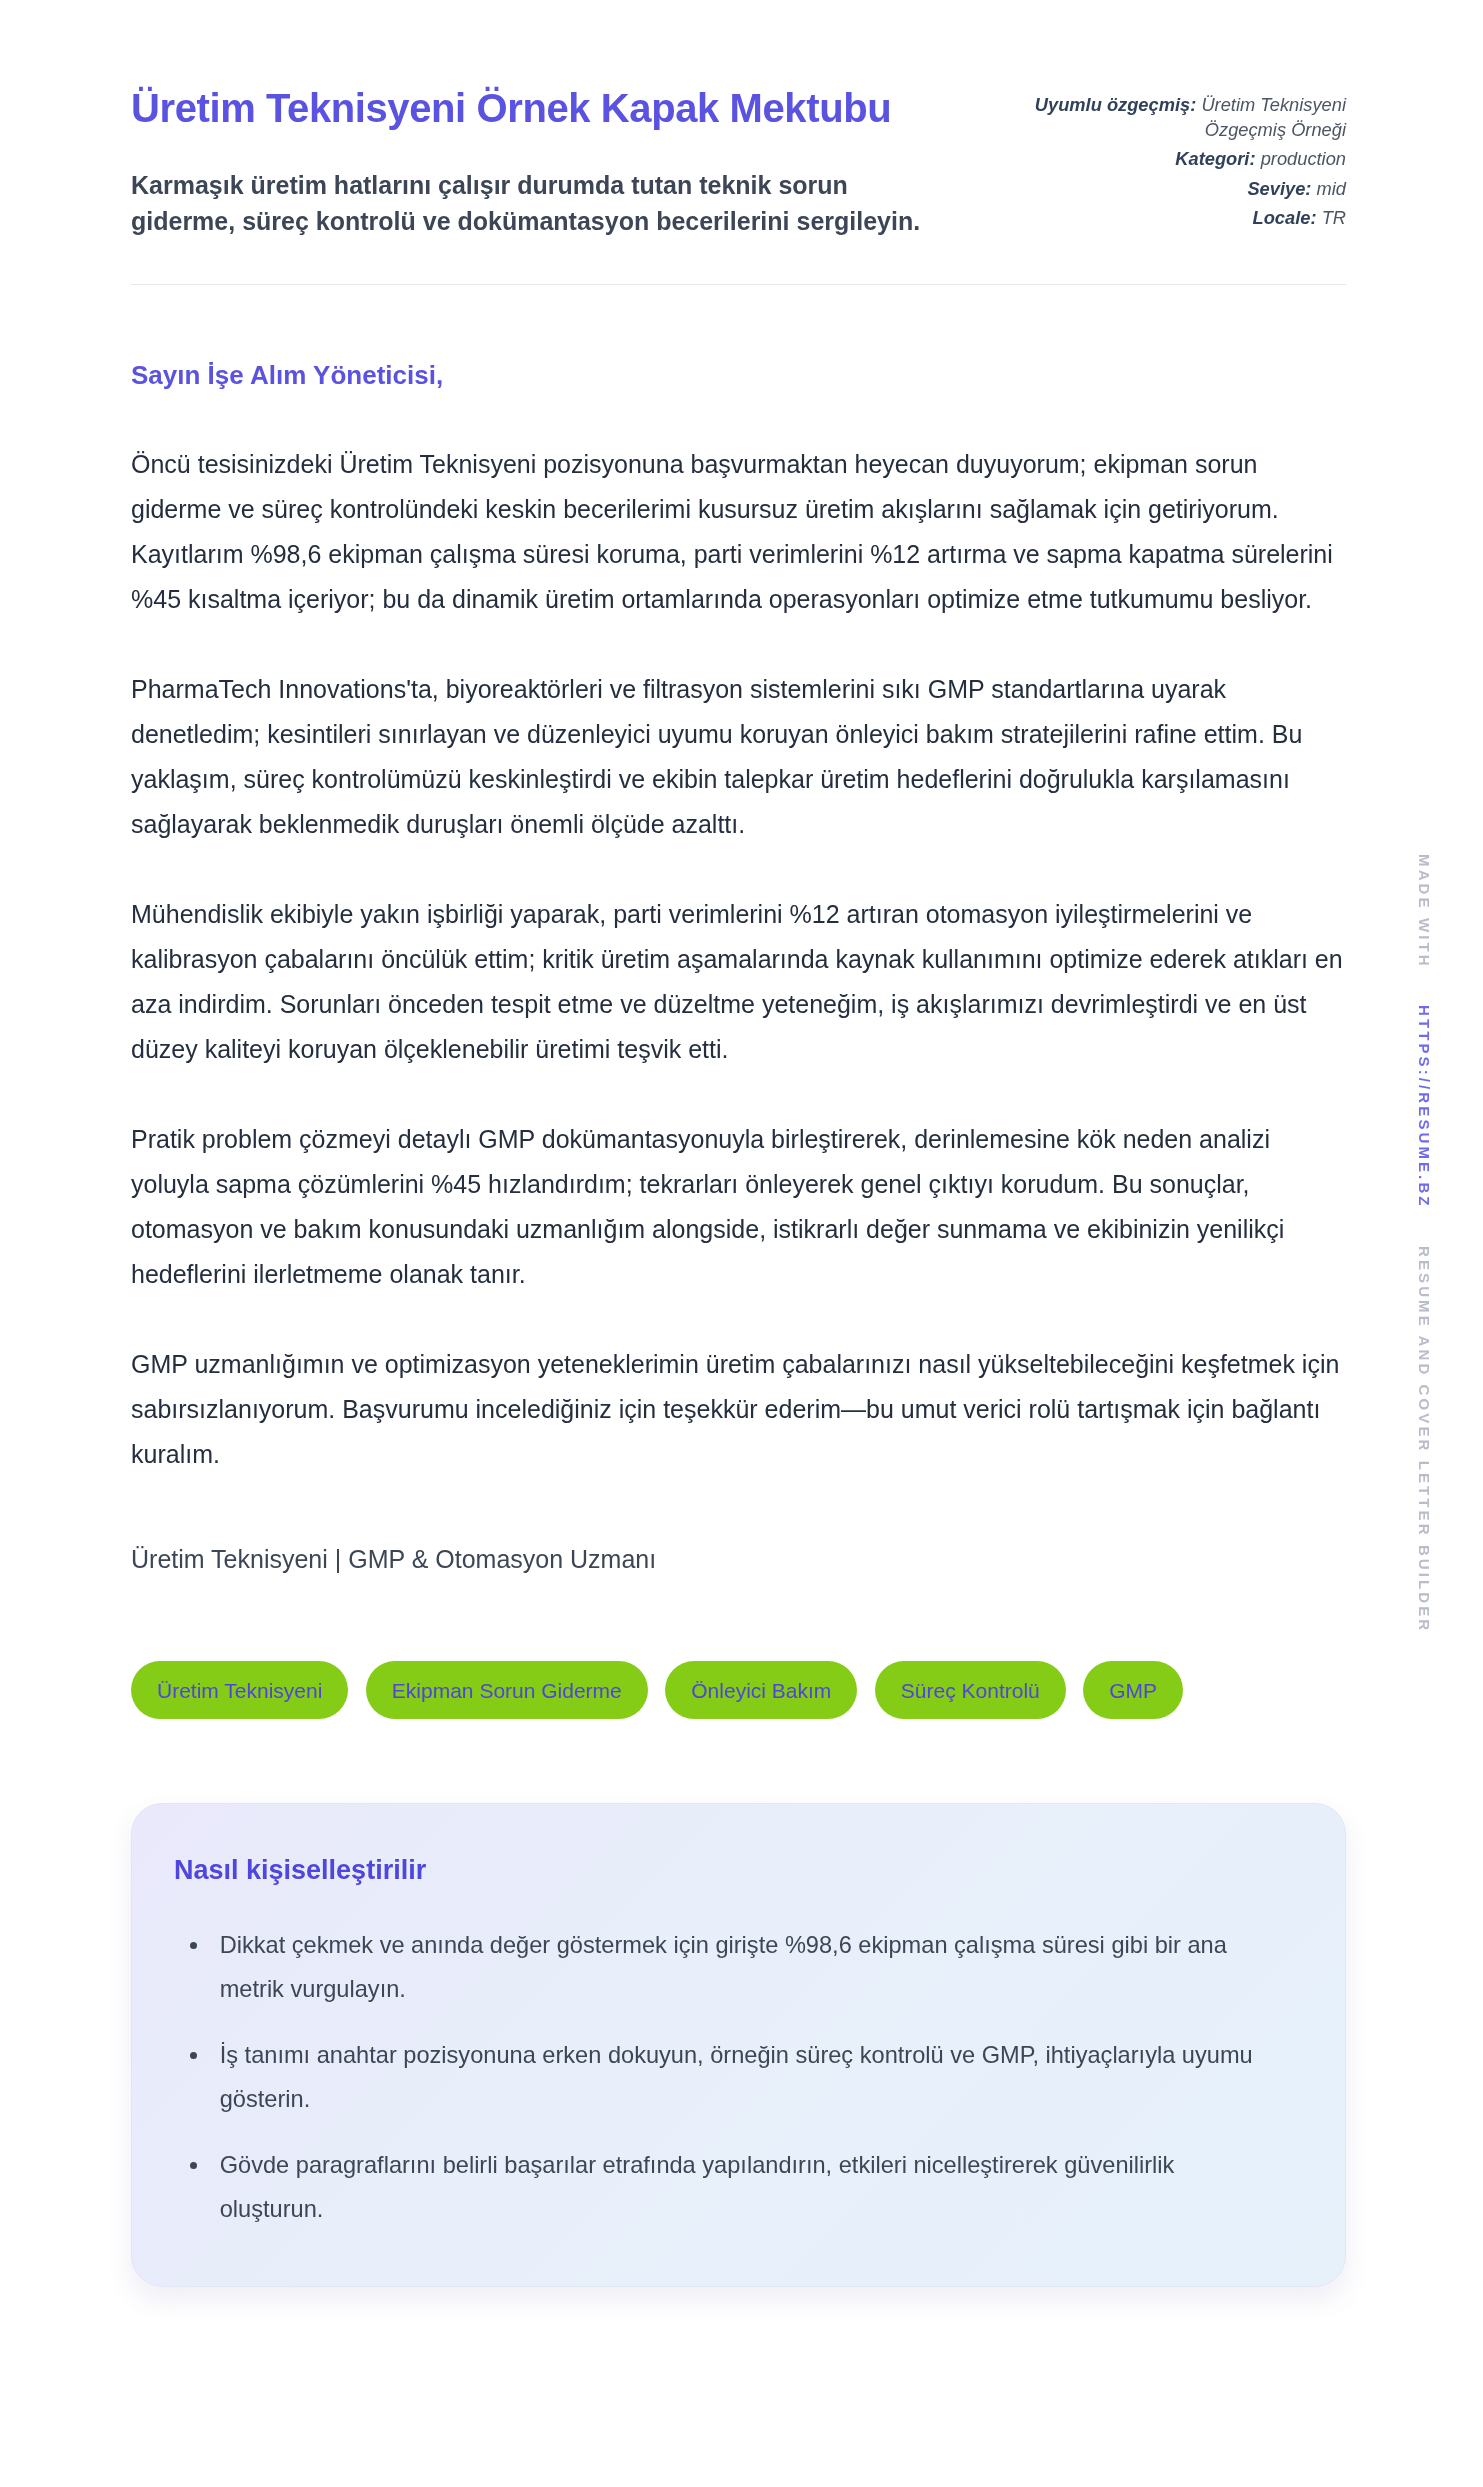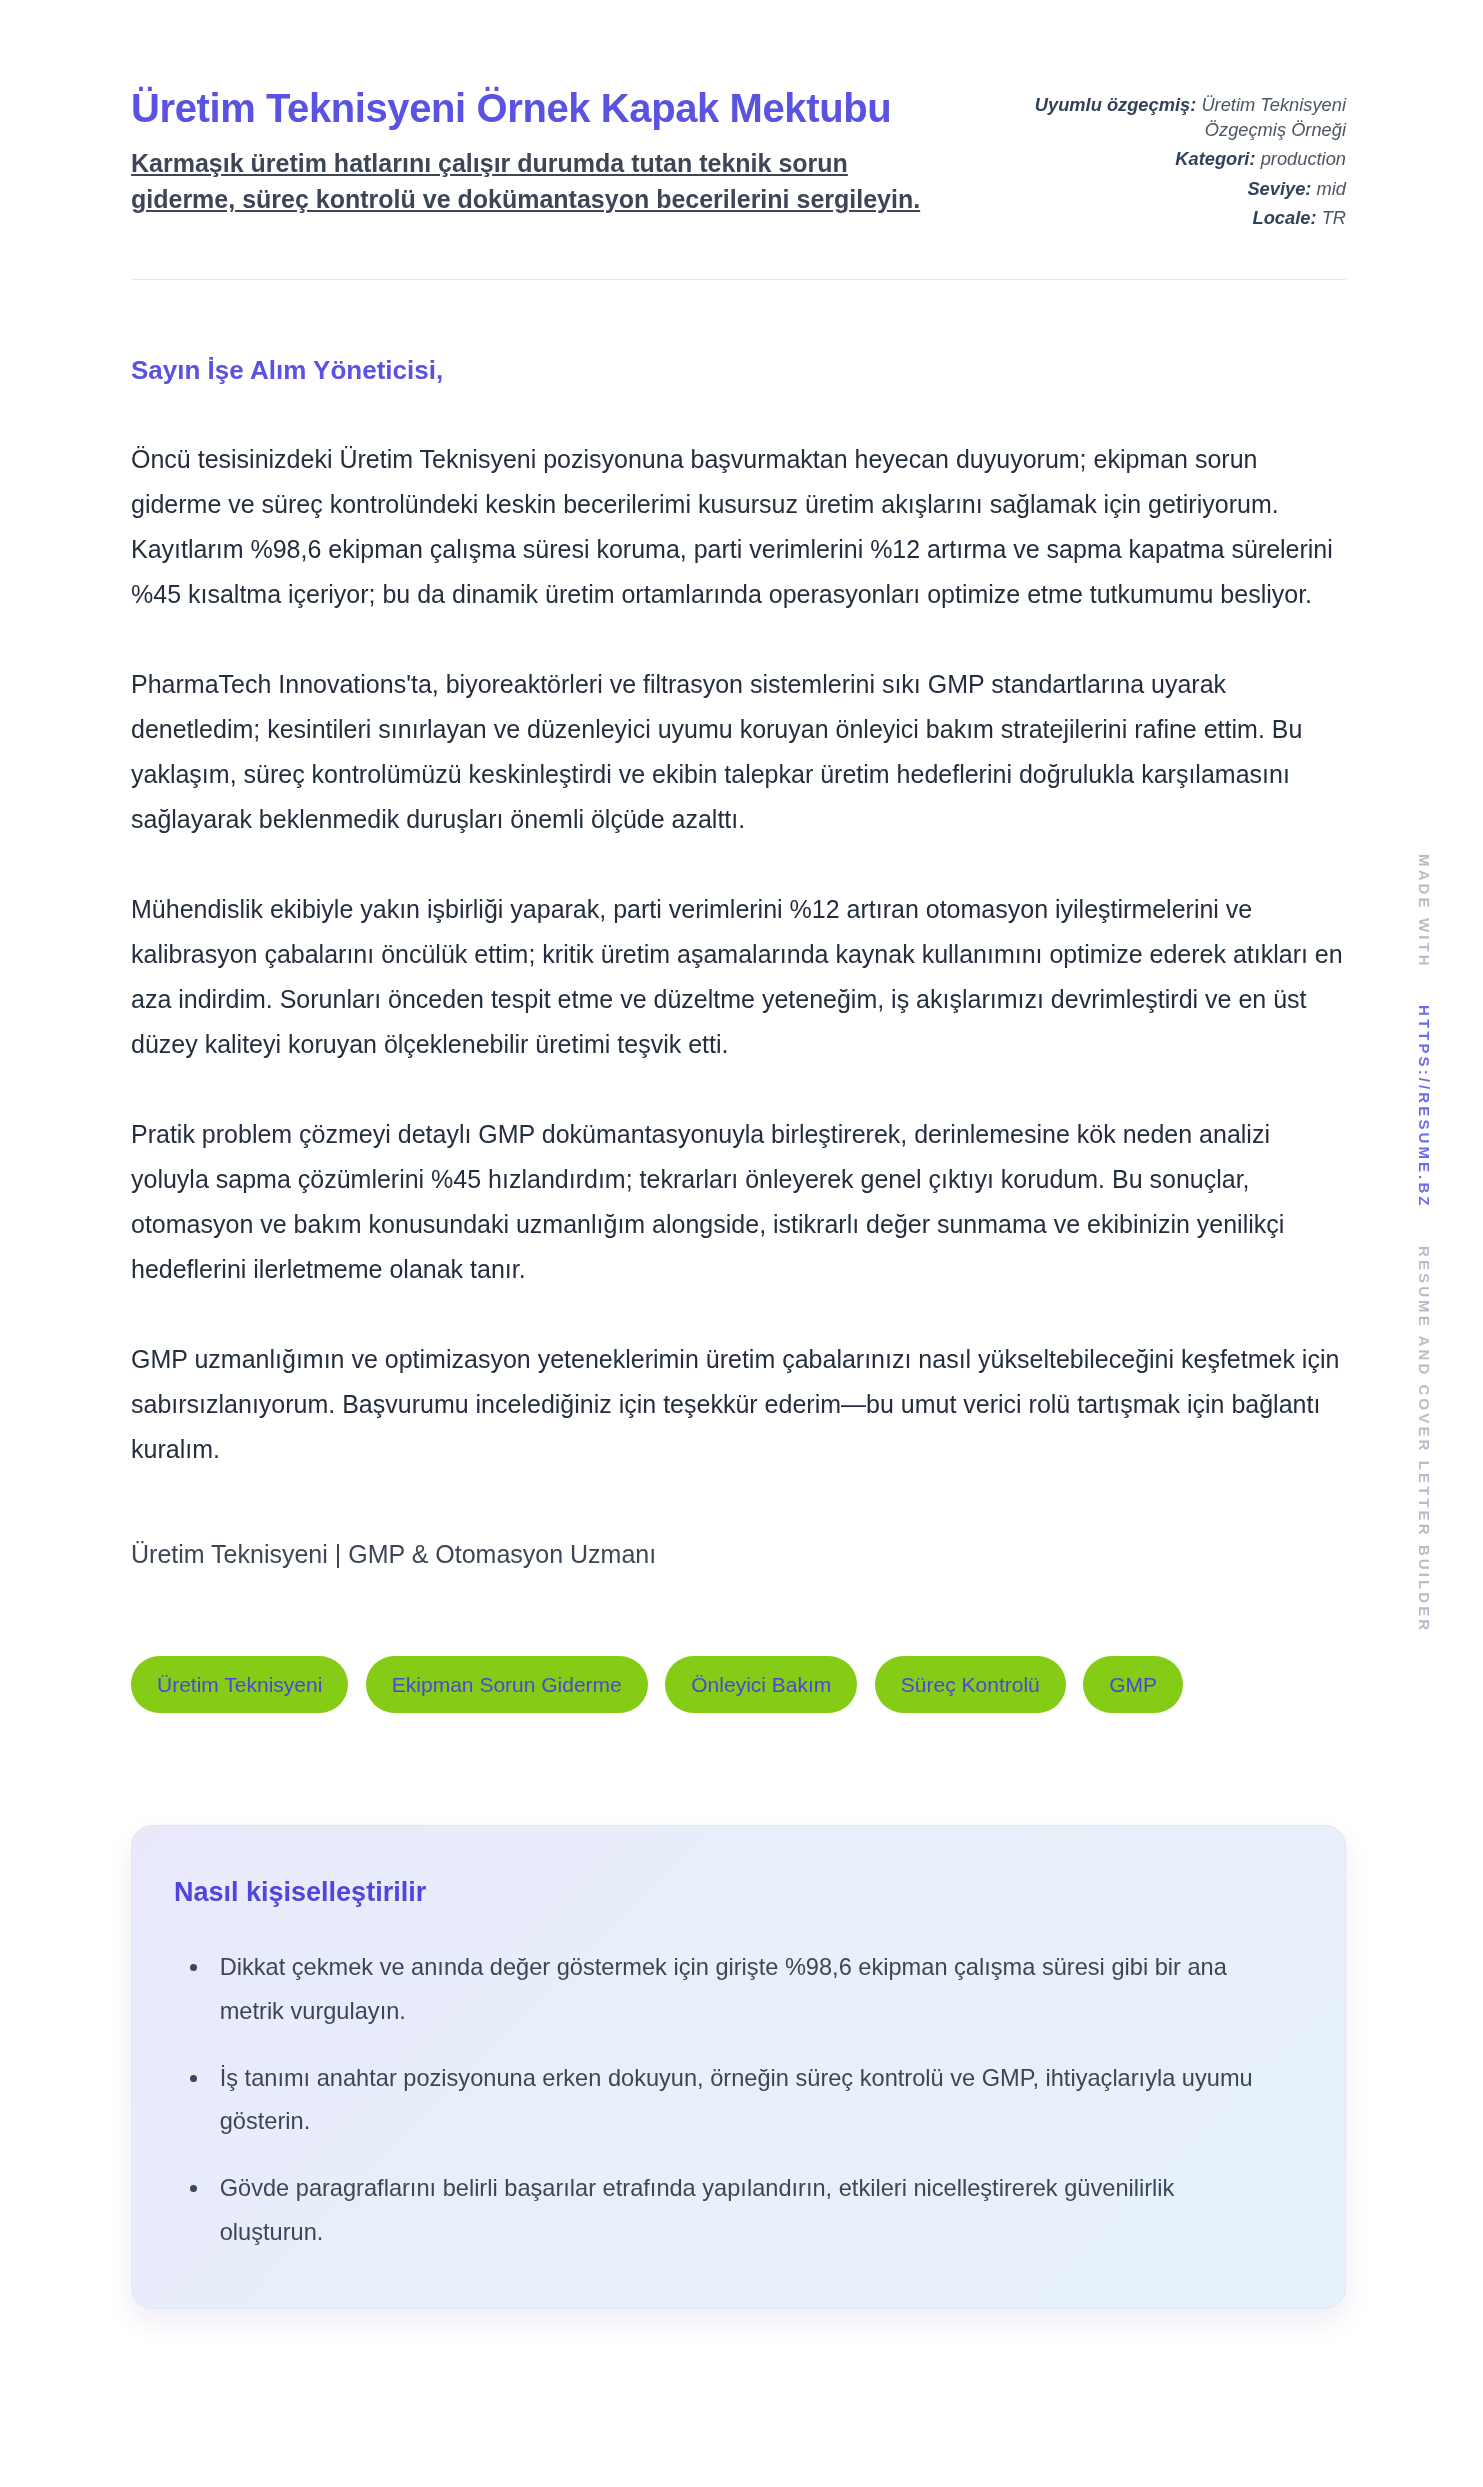--- a/index.html
+++ b/index.html
@@ -31,26 +31,25 @@
   }
   .header-left { max-width: 803px; }
   .page-title {
     font-size: 40px;
     line-height: 1.27;
     font-weight: 700;
     color: #5a52e0;
     letter-spacing: -0.4px;
   }
   .page-subtitle {
-    margin-top: 11px;
+    margin-top: 33px;
     font-size: 25px;
     line-height: 1.45;
     font-weight: 700;
     color: #3d4656;
-    text-decoration: underline;
   }
   .header-meta {
     width: 325px;
     flex-shrink: 0;
     text-align: right;
     font-size: 18.3px;
     line-height: 1.4;
     color: #4b5563;
     padding-top: 8.7px;
     font-style: italic;
@@ -109,22 +108,22 @@
     font-size: 21px;
     line-height: 1;
     padding: 18.3px 26px;
     border-radius: 872px;
     white-space: nowrap;
     cursor: pointer;
   }
 
   
   .tips-card {
-    margin-top: 112px;
-    border-radius: 21px;
+    margin-top: 84px;
+    border-radius: 31px;
     border: 0.9px solid #e2e5f4;
     background: linear-gradient(135deg, #e9e9fb 0%, #e8f0fa 55%, #e6f1fa 100%);
     box-shadow: 0 12.2px 26px rgba(90, 90, 170, 0.10);
     padding: 51px 80px 54px 42px;
   }
   .tips-title {
     font-size: 27px;
     font-weight: 700;
     color: #4e46dd;
     margin-bottom: 38px;

